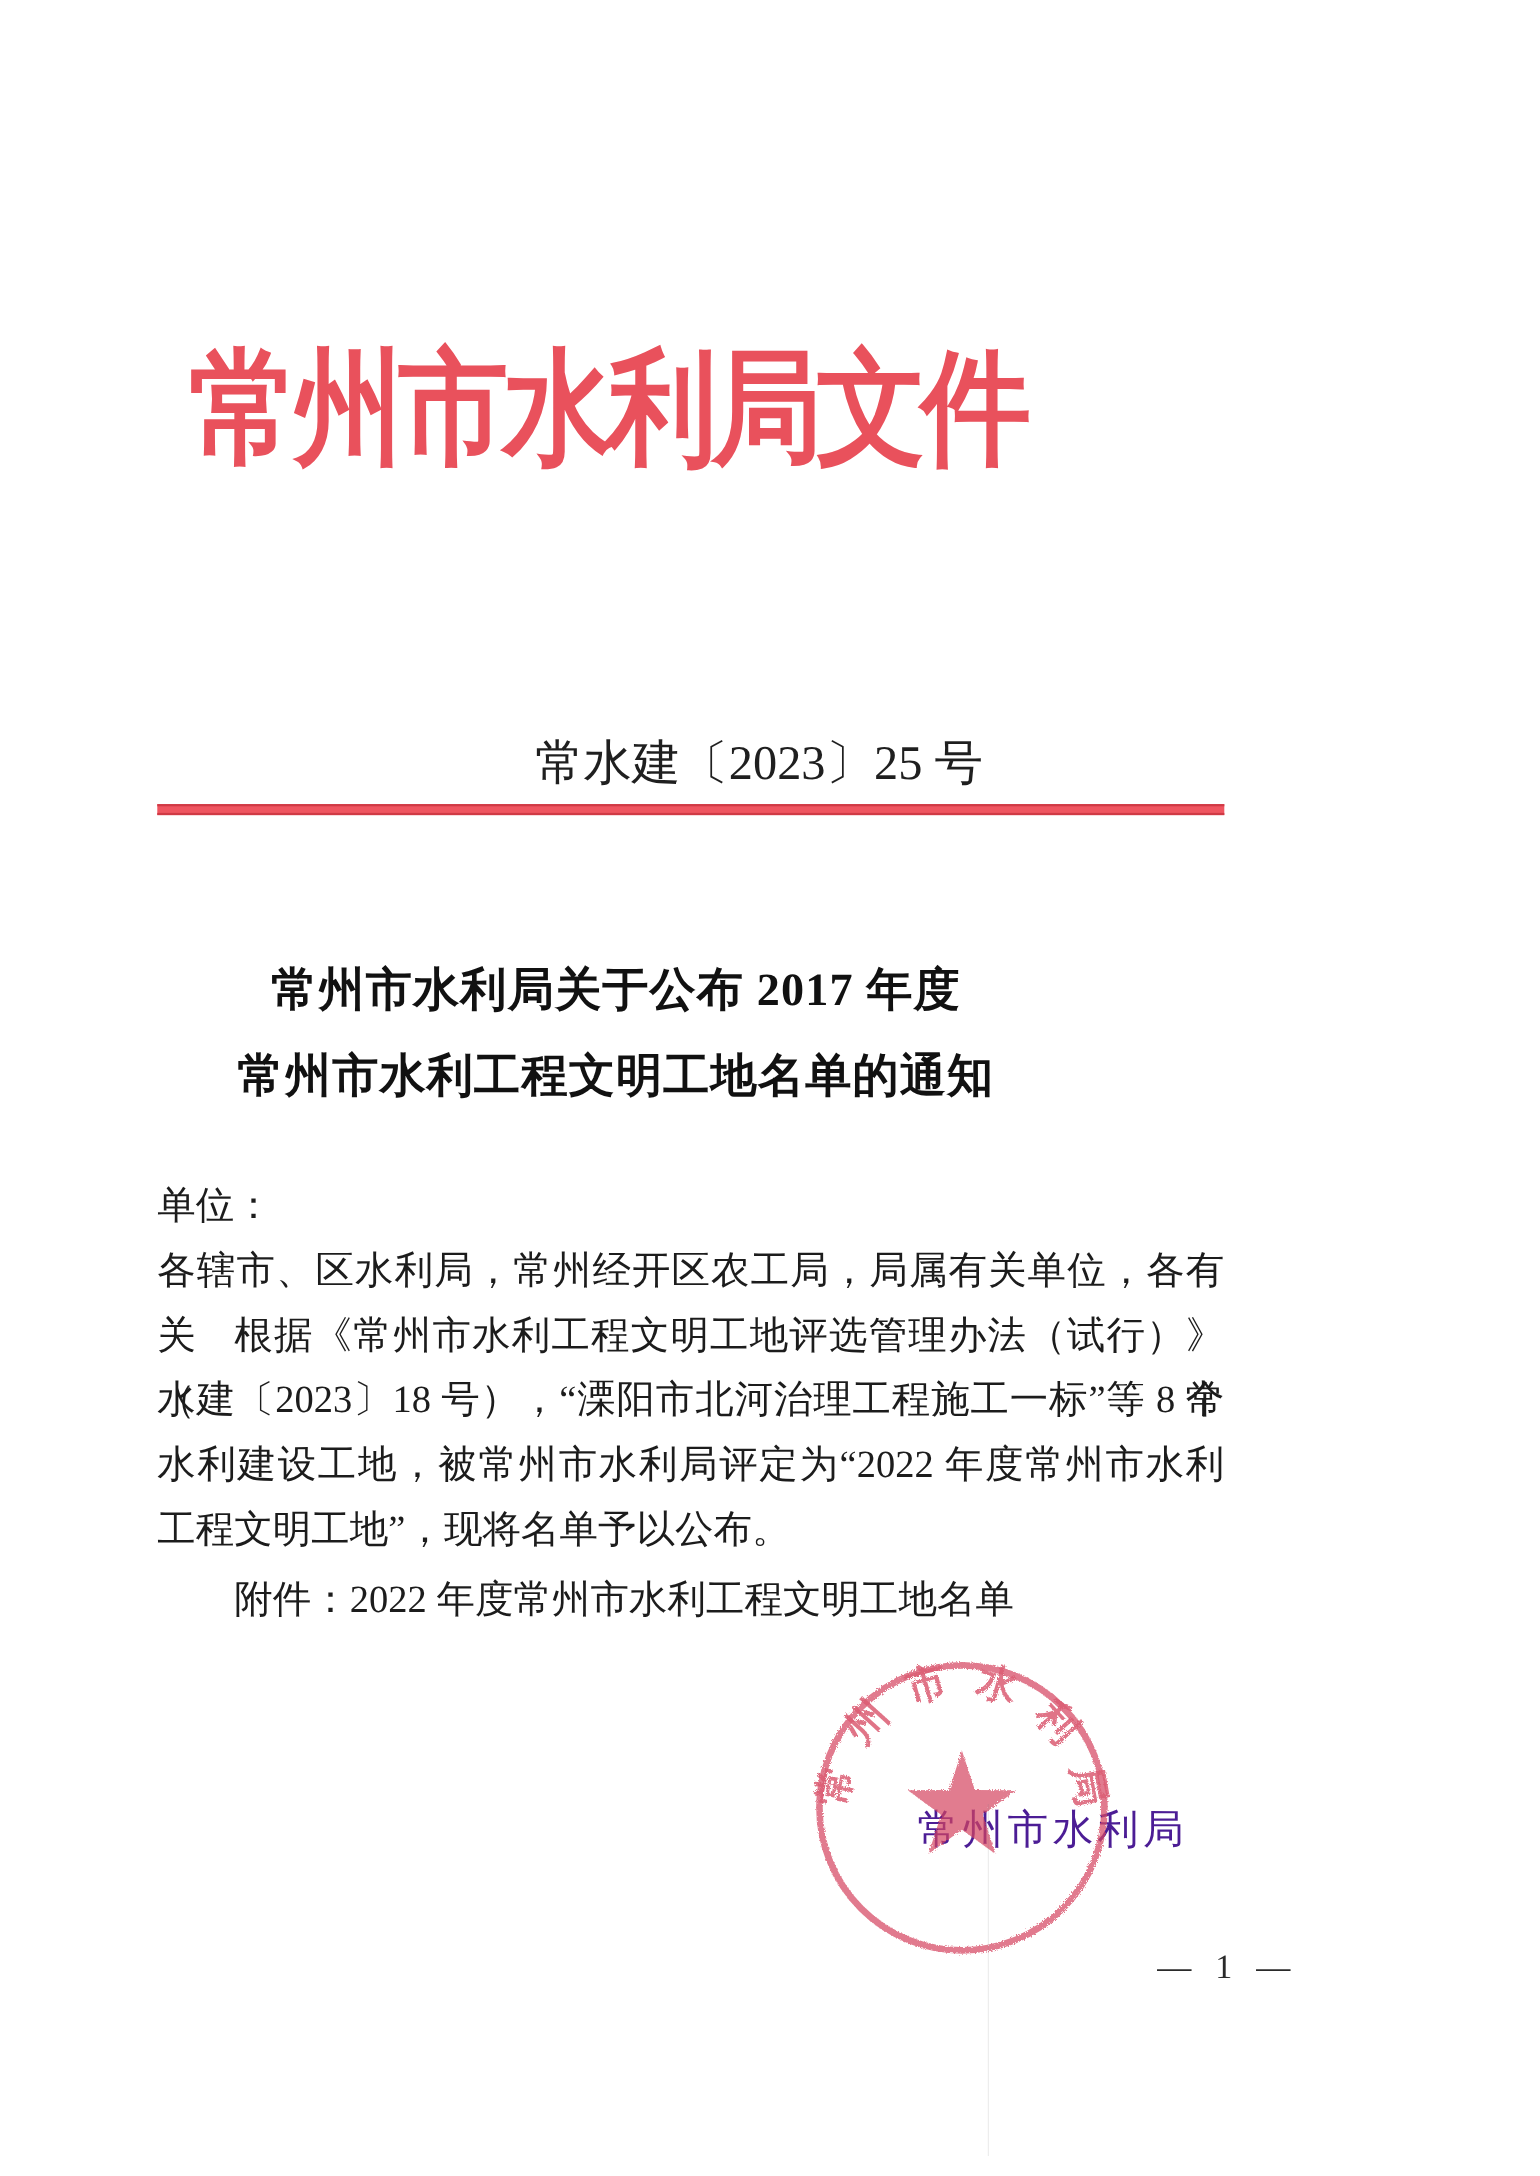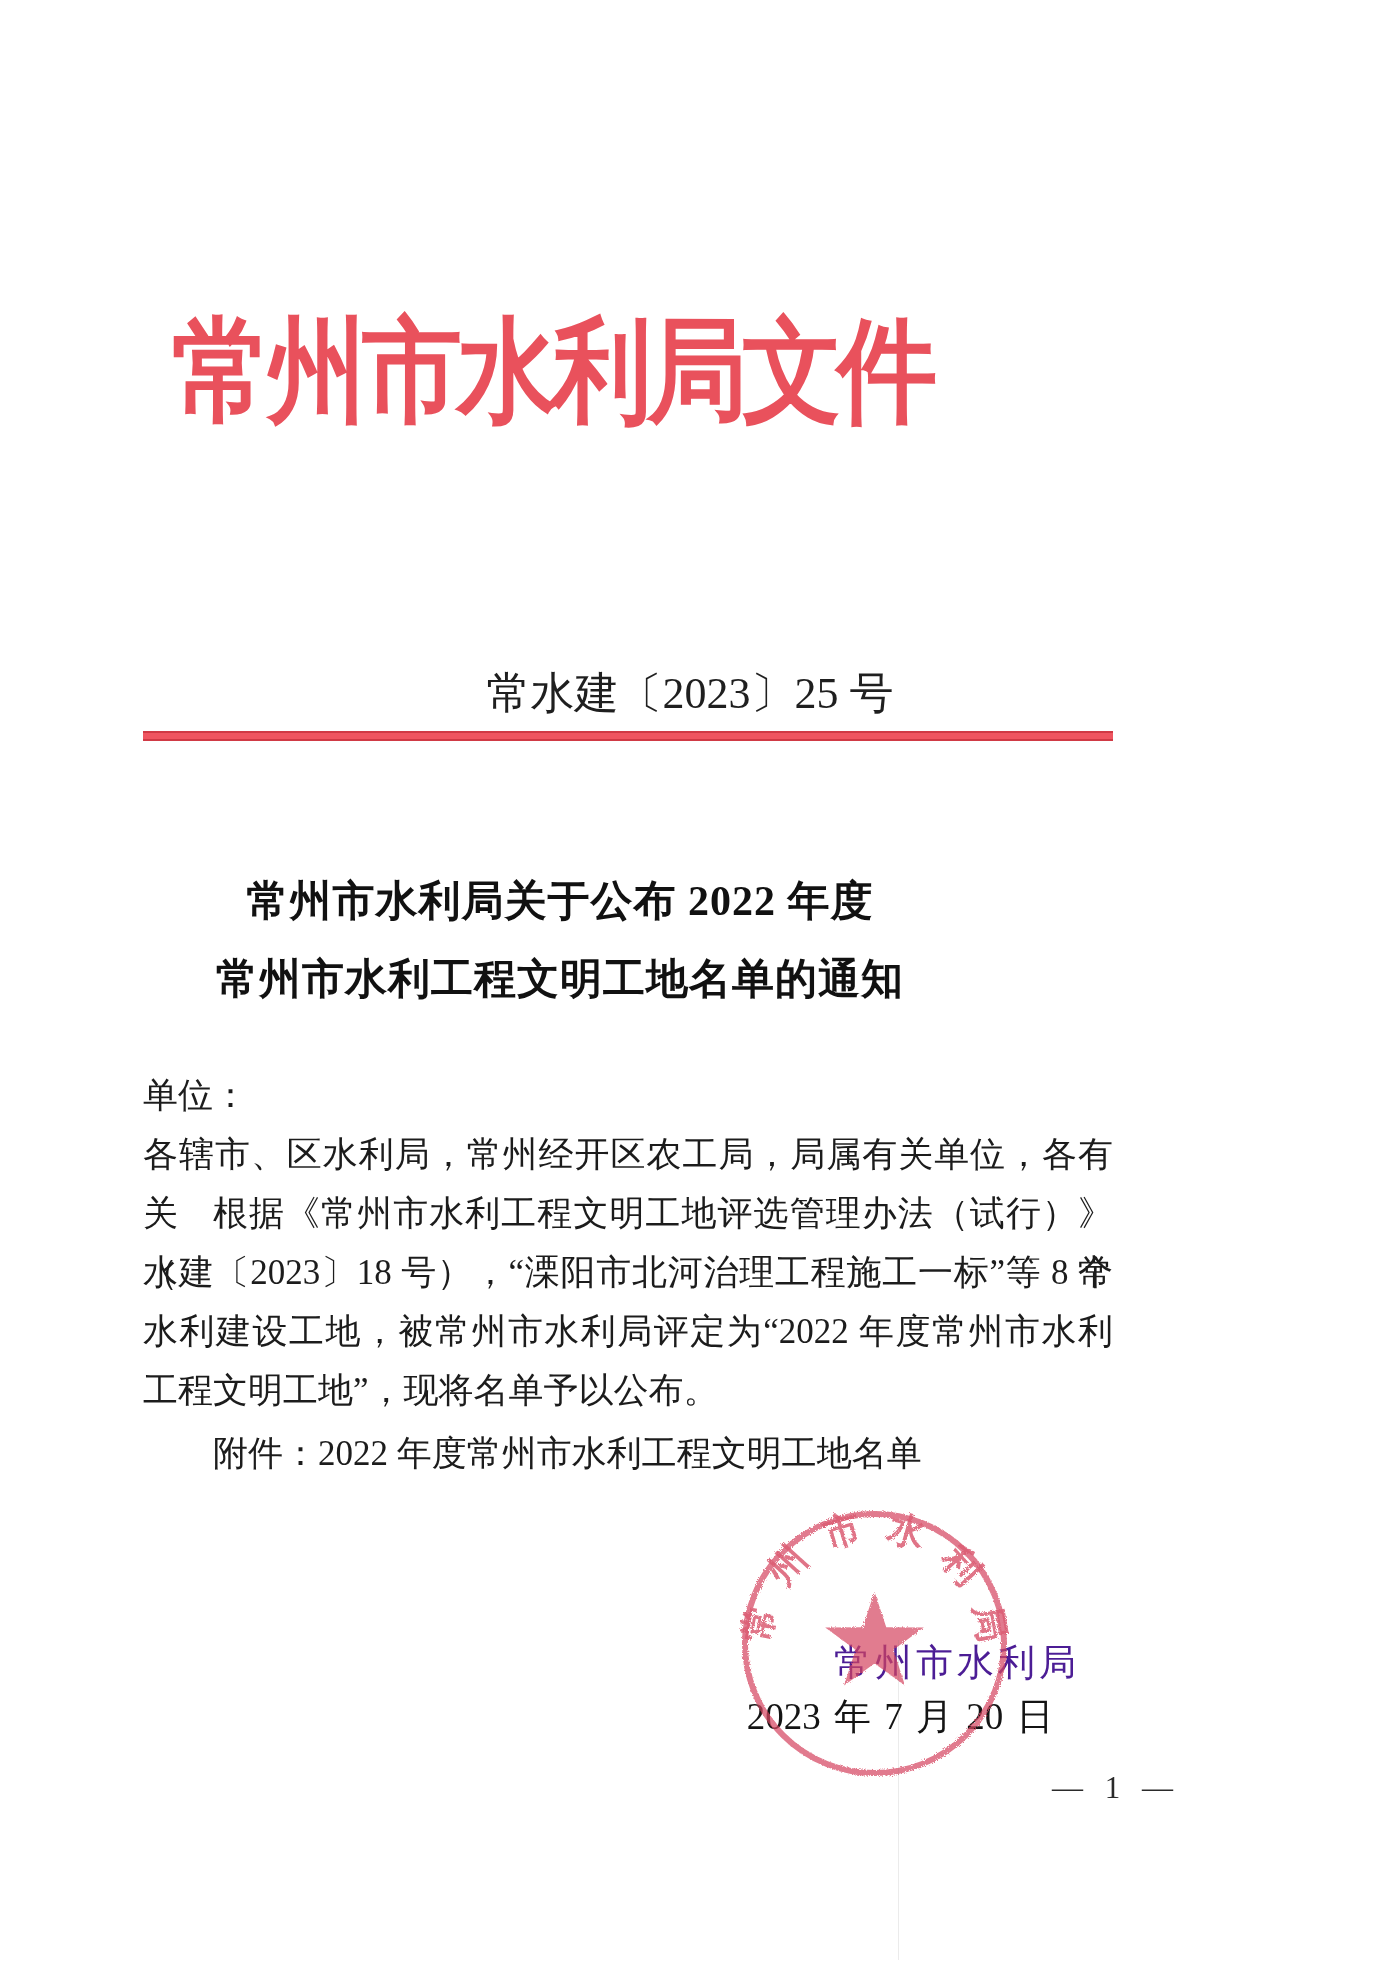--- a/index.html
+++ b/index.html
@@ -71,36 +71,35 @@
 
 <div class="page">
 
   <div class="letterhead">常州市水利局文件</div>
 
   <div class="doc-number">常水建〔2023〕25 号</div>
 
   <div class="red-rule"></div>
 
   <div class="doc-title">
-    <div>常州市水利局关于公布 2022 年度</div>
+    <div>常州市水利局关于公布 2017 年度</div>
     <div>常州市水利工程文明工地名单的通知</div>
   </div>
 
   <div class="body-block">
     <div class="body-line">单位：</div>
     <div class="body-line fill">各辖市、区水利局，常州经开区农工局，局属有关单位，各有关</div>
     <div class="body-line fill indent">根据《常州市水利工程文明工地评选管理办法（试行）》（常</div>
     <div class="body-line fill">水建〔2023〕18 号），“溧阳市北河治理工程施工一标”等 8 个</div>
     <div class="body-line fill">水利建设工地，被常州市水利局评定为“2022 年度常州市水利</div>
     <div class="body-line">工程文明工地”，现将名单予以公布。</div>
     <div class="attachment-line">附件：2022 年度常州市水利工程文明工地名单</div>
   </div>
 
   <div class="sig-org">常州市水利局</div>
-  <div class="sig-date">2023 年 7 月 20 日</div>
 
   <svg class="seal" viewBox="0 0 280 280">
     <defs>
       <filter id="rough">
         <feTurbulence type="fractalNoise" baseFrequency="0.9" numOctaves="2" result="n"></feTurbulence>
         <feDisplacementMap in="SourceGraphic" in2="n" scale="4"></feDisplacementMap>
       </filter>
     </defs>
     <g filter="url(#rough)" fill="#d64560" stroke="#d64560">
       <circle cx="140" cy="140" r="130" fill="none" stroke-width="6" opacity="0.82"></circle>

